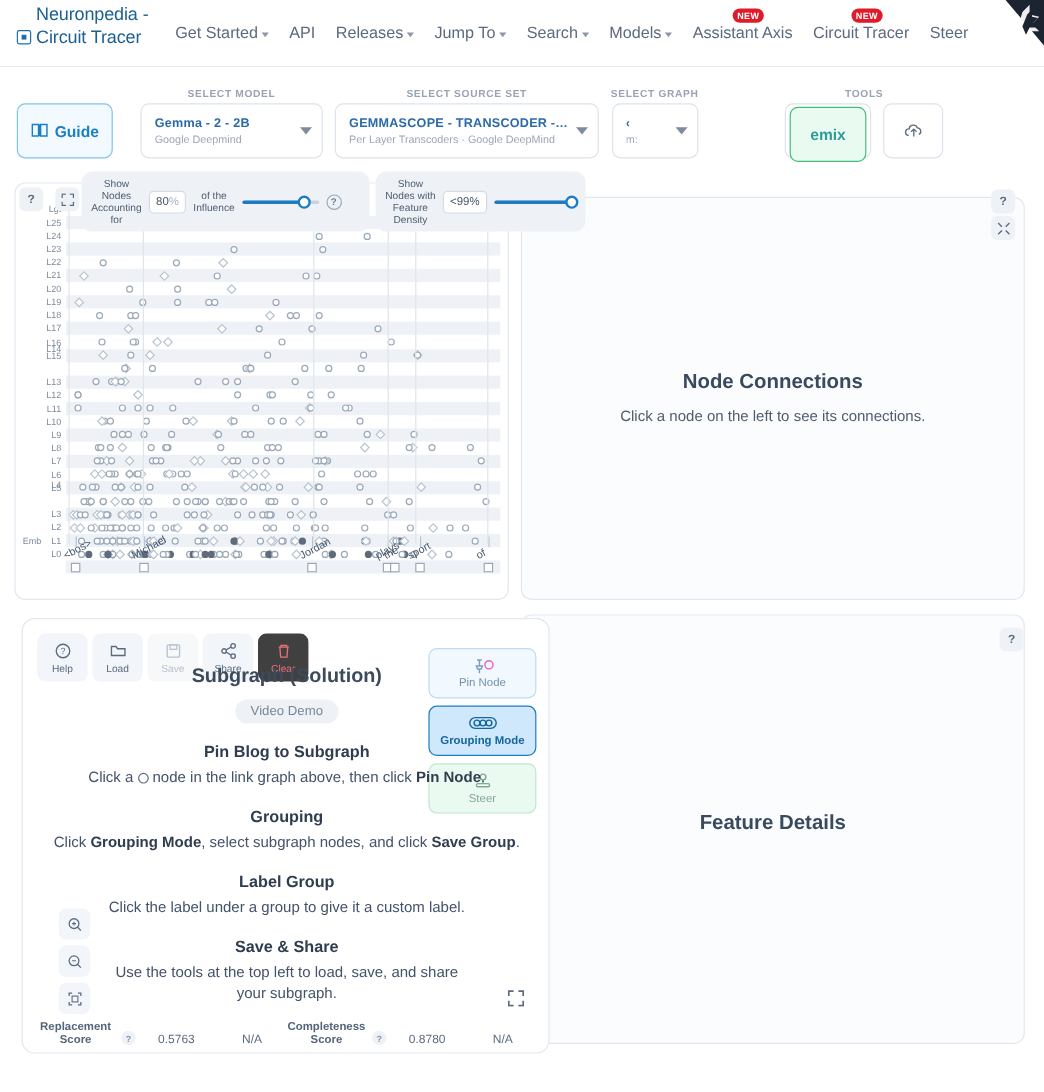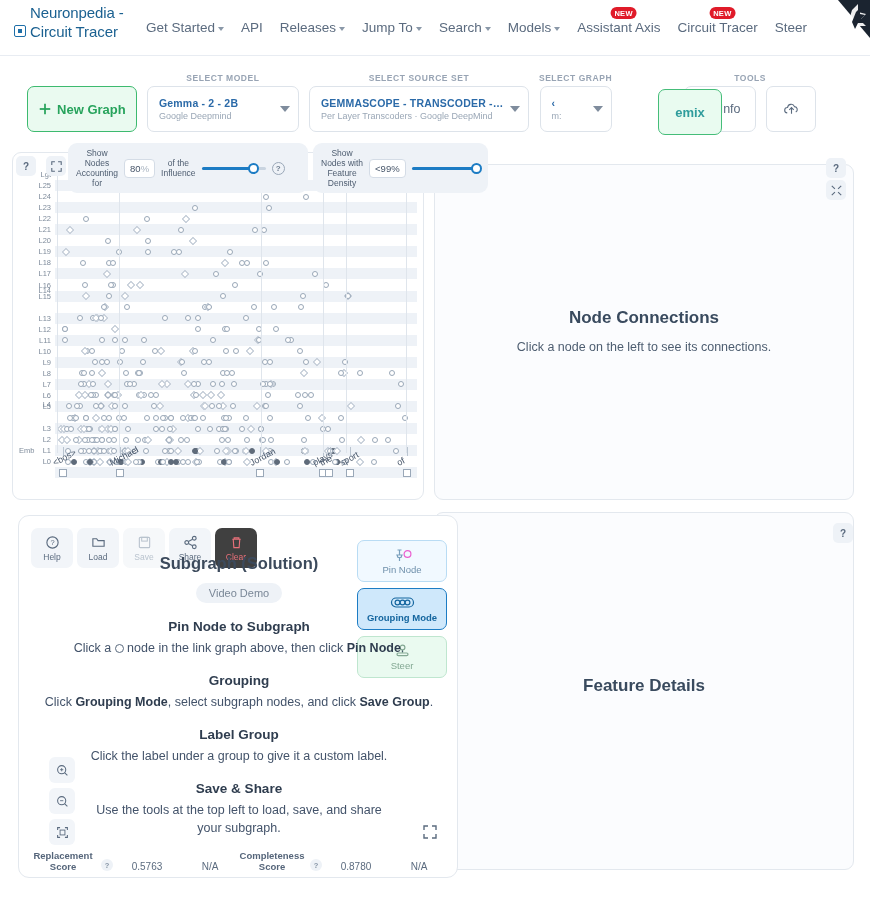--- a/index.html
+++ b/index.html
@@ -268,31 +268,31 @@
         <path d="M30 10 L36 4 L36 12 L44 14 L38 20 L44 26 L34 26 L30 34 L26 24 Z" fill="#ffffff" opacity="0.92"></path>
         <path d="M34 12 L38 8 L38 14 L43 15 L39 19 L43 23 L36 23 L33 29 L30 22 Z" fill="#1b2430"></path>
       </svg>
     </div>
   </div>
 
   <div class="toolbar">
 
     <div class="tb-group">
       <div class="tb-caption">&nbsp;</div>
+      <div class="btn-guide">
+        <svg width="14" height="14" viewBox="0 0 16 16">
+            <path d="M1 2h6v11H1z M9 2h6v11H9z" fill="none" stroke="#1b7fc4" stroke-width="1.4"></path>
+            <line x1="8" y1="2" x2="8" y2="13" stroke="#1b7fc4" stroke-width="1.4"></line>
+          </svg>
+        <span>Guide</span>
+      </div>
     </div>
 
     <div class="tb-group">
       <div class="tb-caption">&nbsp;</div>
-      <div class="btn-newgraph">
-        <svg width="14" height="14" viewBox="0 0 16 16">
-            <line x1="8" y1="2" x2="8" y2="14" stroke="#27a35c" stroke-width="2"></line>
-            <line x1="2" y1="8" x2="14" y2="8" stroke="#27a35c" stroke-width="2"></line>
-          </svg>
-        <span>New Graph</span>
-      </div>
     </div>
 
     <div class="tb-group">
       <div class="tb-caption">SELECT MODEL</div>
       <div class="select-box sel-model">
         <div class="sb-txt">
           <div class="sb-title">Gemma - 2 - 2B</div>
           <div class="sb-sub">Google Deepmind</div>
         </div>
         <div class="sb-caret"></div>
@@ -959,21 +959,21 @@
             <rect x="6.5" y="9" width="11" height="2.6" rx="1.3" fill="none" stroke="#83a893" stroke-width="1.2"></rect>
           </svg>
           <span>Steer</span>
         </div>
       </div>
 
     <div class="overlay-help">
       <div class="oh-title">Subgraph (Solution)</div>
       <div class="oh-demo">Video Demo</div>
 
-      <div class="oh-h">Pin Node to Subgraph</div>
+      <div class="oh-h">Pin Blog to Subgraph</div>
       <div class="oh-p">
         <span>Click a </span><span class="ring-ico"></span><span> node in the link graph above, then click </span><b>Pin Node</b><span>.</span>
       </div>
 
       <div class="oh-h">Grouping</div>
       <div class="oh-p">
         <span>Click </span><b>Grouping Mode</b><span>, select subgraph nodes, and click </span><b>Save Group</b><span>.</span>
       </div>
 
       <div class="oh-h">Label Group</div>

